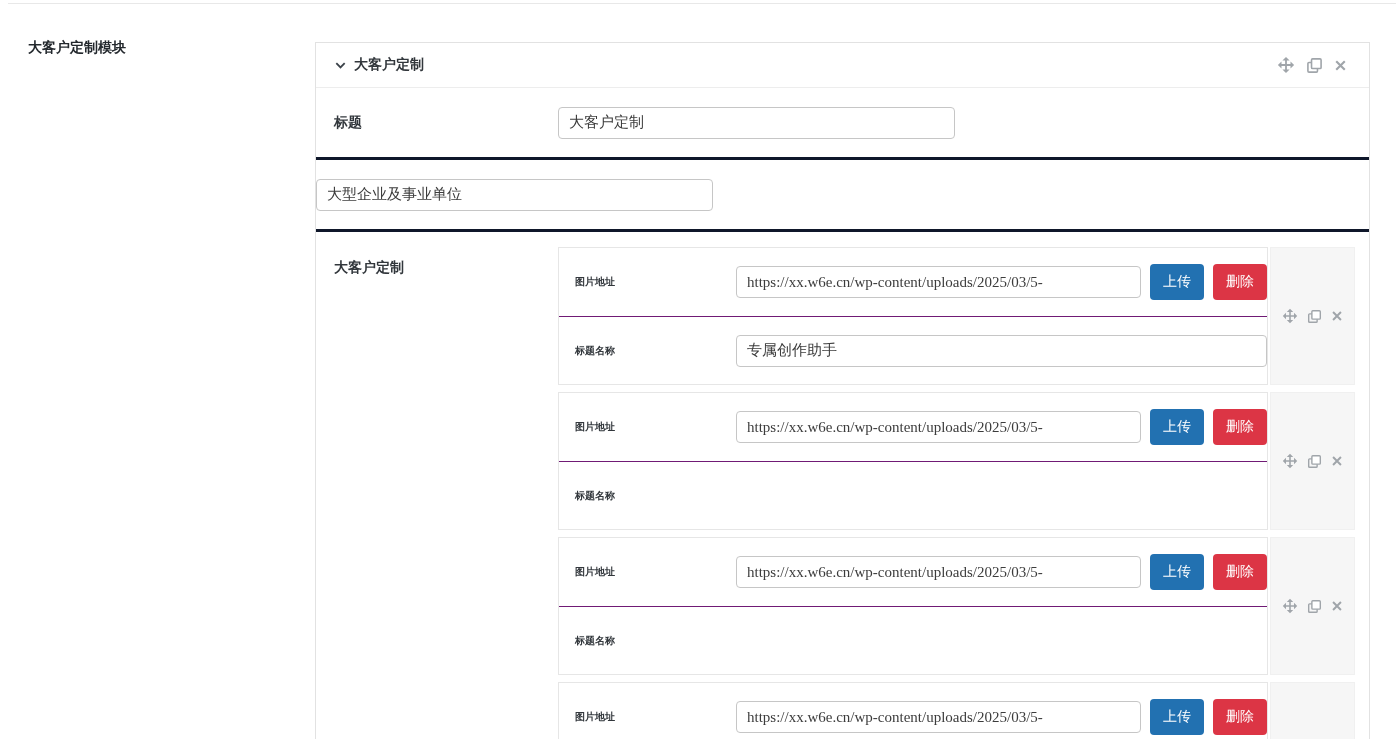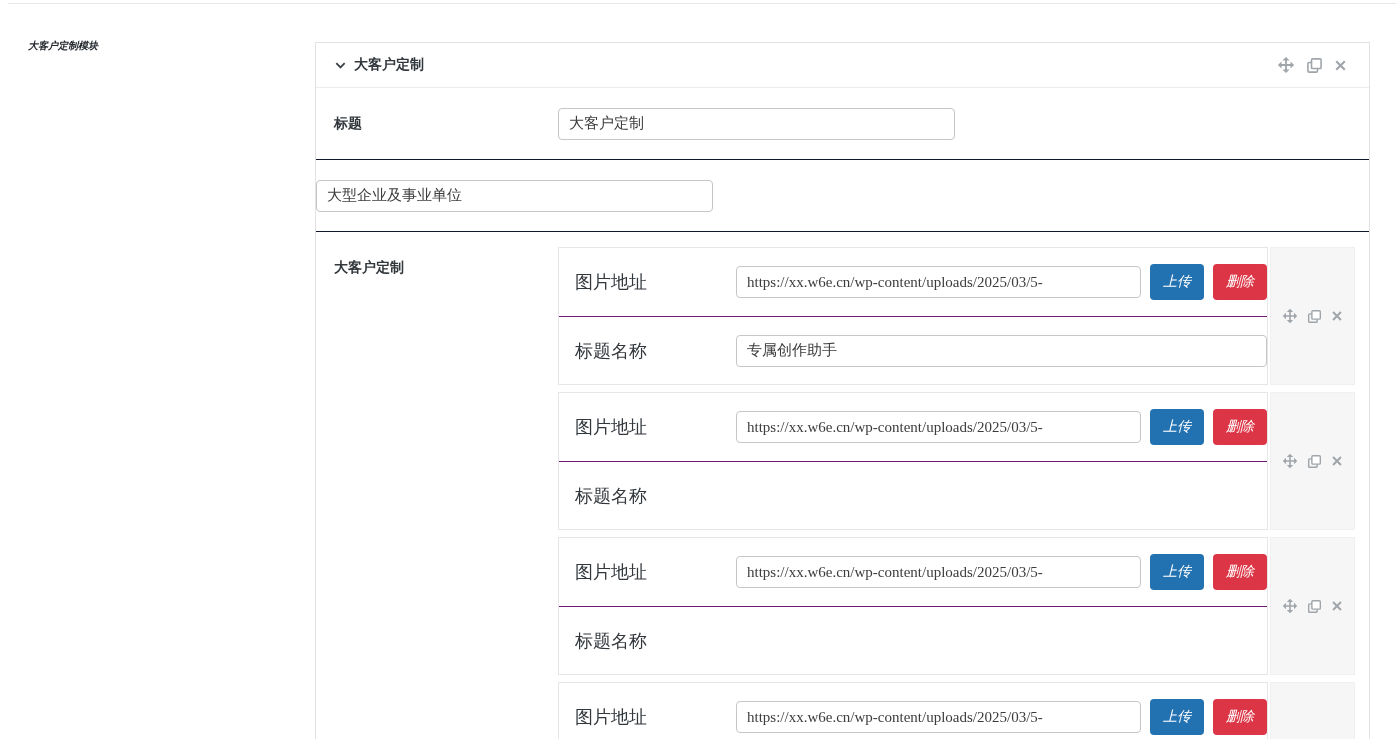--- a/index.html
+++ b/index.html
@@ -3,59 +3,59 @@
 <meta charset="utf-8">
 <style>
   * { margin:0; padding:0; box-sizing:border-box; }
   html,body { width:1400px; height:739px; overflow:hidden; background:#fff;
     font-family:"Liberation Sans", sans-serif; color:#32373c; }
   body { position:relative; }
 
   .top-divider { position:absolute; top:3px; left:8px; right:4px;
     border-top:1px solid #e8e8e8; }
 
-  .module-label { position:absolute; left:28px; top:39px; font-size:10px;
-    font-weight:bold; color:#23282d;font-style:italic; }
+  .module-label { position:absolute; left:28px; top:39px; font-size:14px;
+    font-weight:bold; color:#23282d; }
 
   .panel { position:absolute; left:315px; top:42px; width:1055px; height:770px;
     background:#fff; border:1px solid #e2e2e2; }
 
   .panel-header { height:45px; display:flex; align-items:center;
     padding:0 22px 0 18px; border-bottom:1px solid #ededed; }
   .chevron { display:flex; margin-right:7px; cursor:pointer; }
   .panel-title { font-size:14px; font-weight:bold; color:#32373c; }
   .header-actions { margin-left:auto; display:flex; align-items:center; gap:11px; }
   .icon-btn { display:flex; align-items:center; cursor:pointer; }
 
   .field-row { display:flex; align-items:center; height:72px;
-    border-bottom:1px solid #0f172a; }
+    border-bottom:3px solid #0f172a; }
   .row-label { width:242px; padding-left:18px; font-size:14px; font-weight:bold;
     flex-shrink:0; color:#32373c; }
 
   .text-input { height:32px; border:1px solid #c6c6c6; border-radius:4px;
     padding:0 10px; font-size:15px; color:#3c3c3c; background:#fff;
     font-family:inherit; outline:none; }
   .main-input { width:397px; }
 
   .list-row { display:flex; align-items:flex-start; height:auto;
     padding:15px 0 0 0; border-bottom:none; }
   .list-row .row-label { padding-top:12px; }
 
   .items { display:flex; flex-direction:column; gap:7px; }
   .item { display:flex; align-items:stretch; }
   .item-main { width:710px; background:#fff; border:1px solid #e6e6e6; }
   .item-row { display:flex; align-items:center; height:68px; padding-left:16px; }
   .item-row + .item-row { border-top:1px solid #701a75; }
-  .item-label { width:161px; font-size:18px; font-weight:normal; flex-shrink:0; }
+  .item-label { width:161px; font-size:10px; font-weight:bold; flex-shrink:0; }
   .url-input { width:443px;font-family:Liberation Serif, serif; }
   .title-input { width:584px; }
 
   .btn { height:36px; padding:0 13px; margin-left:9px; border:none;
     border-radius:4px; color:#fff; font-size:14px; font-family:inherit;
-    cursor:pointer; white-space:nowrap;font-style:italic; }
+    cursor:pointer; white-space:nowrap; }
   .btn-primary { background:#2271b1; }
   .btn-danger { background:#dc3545; }
 
   .item-actions { width:85px; margin-left:2px; background:#f6f6f6;
     border:1px solid #f0f0f0; display:flex; align-items:center;
     justify-content:center; gap:9px; }
 </style>
 </head>
 <body>
 

